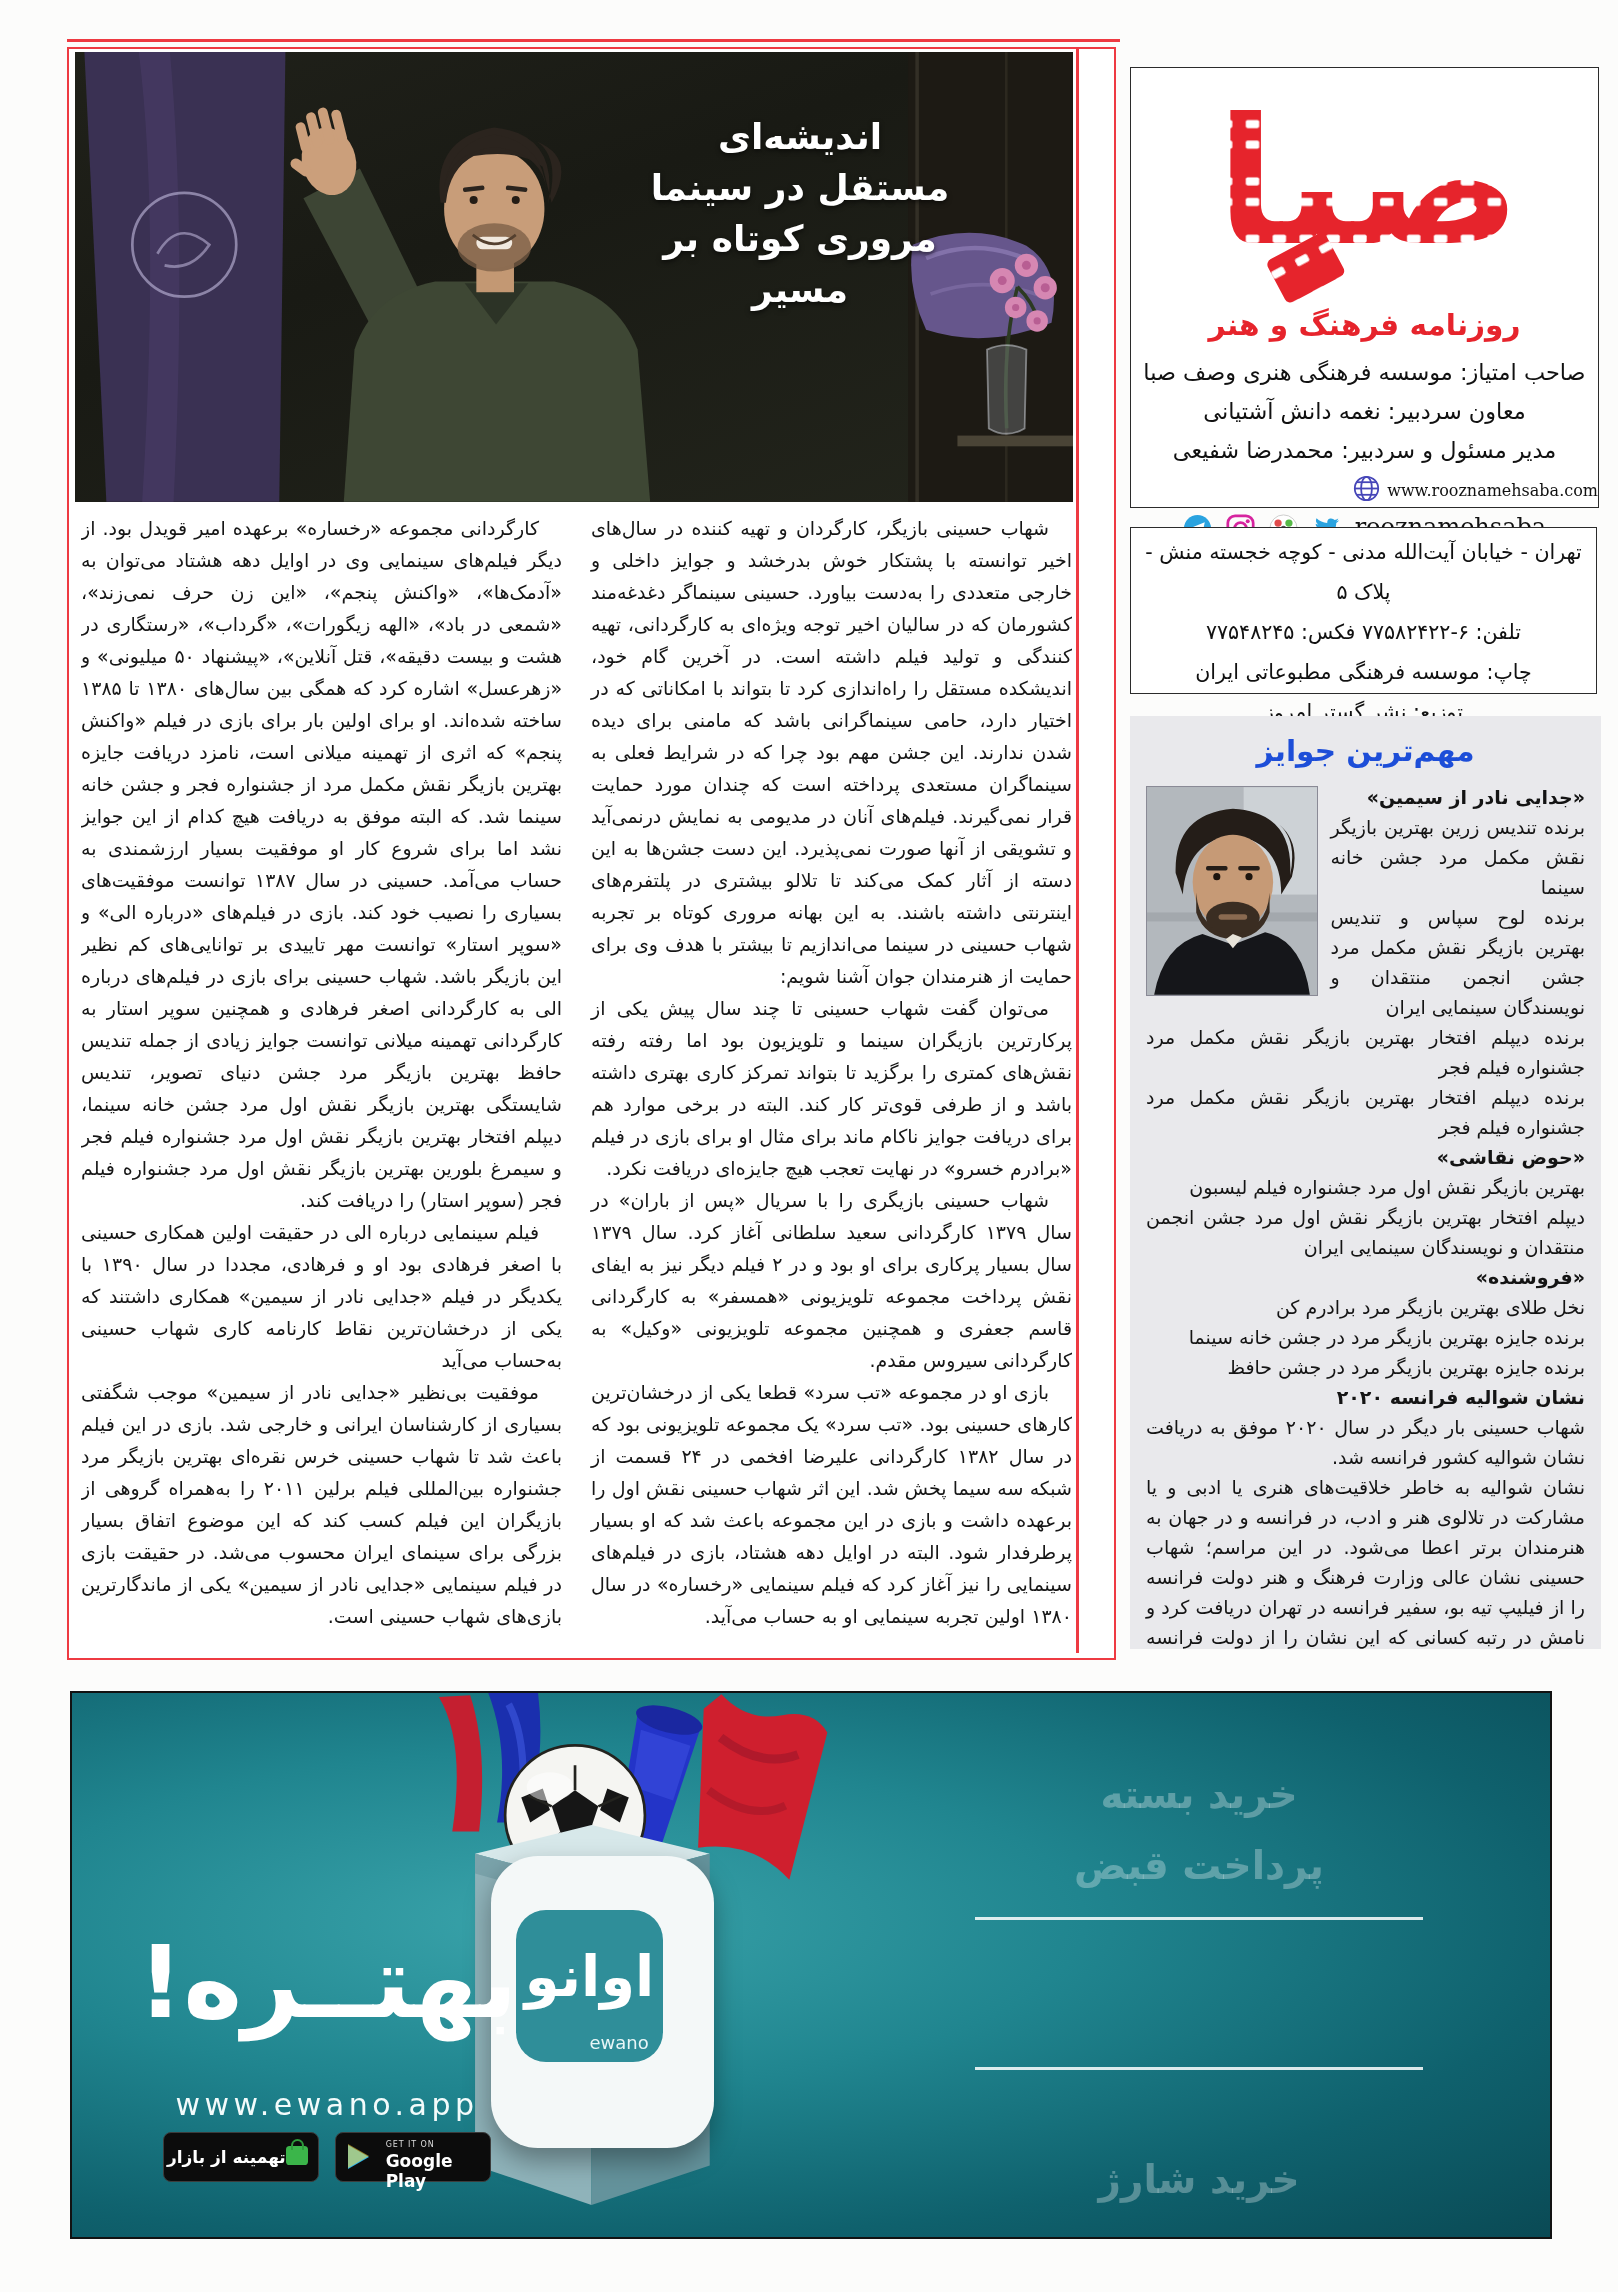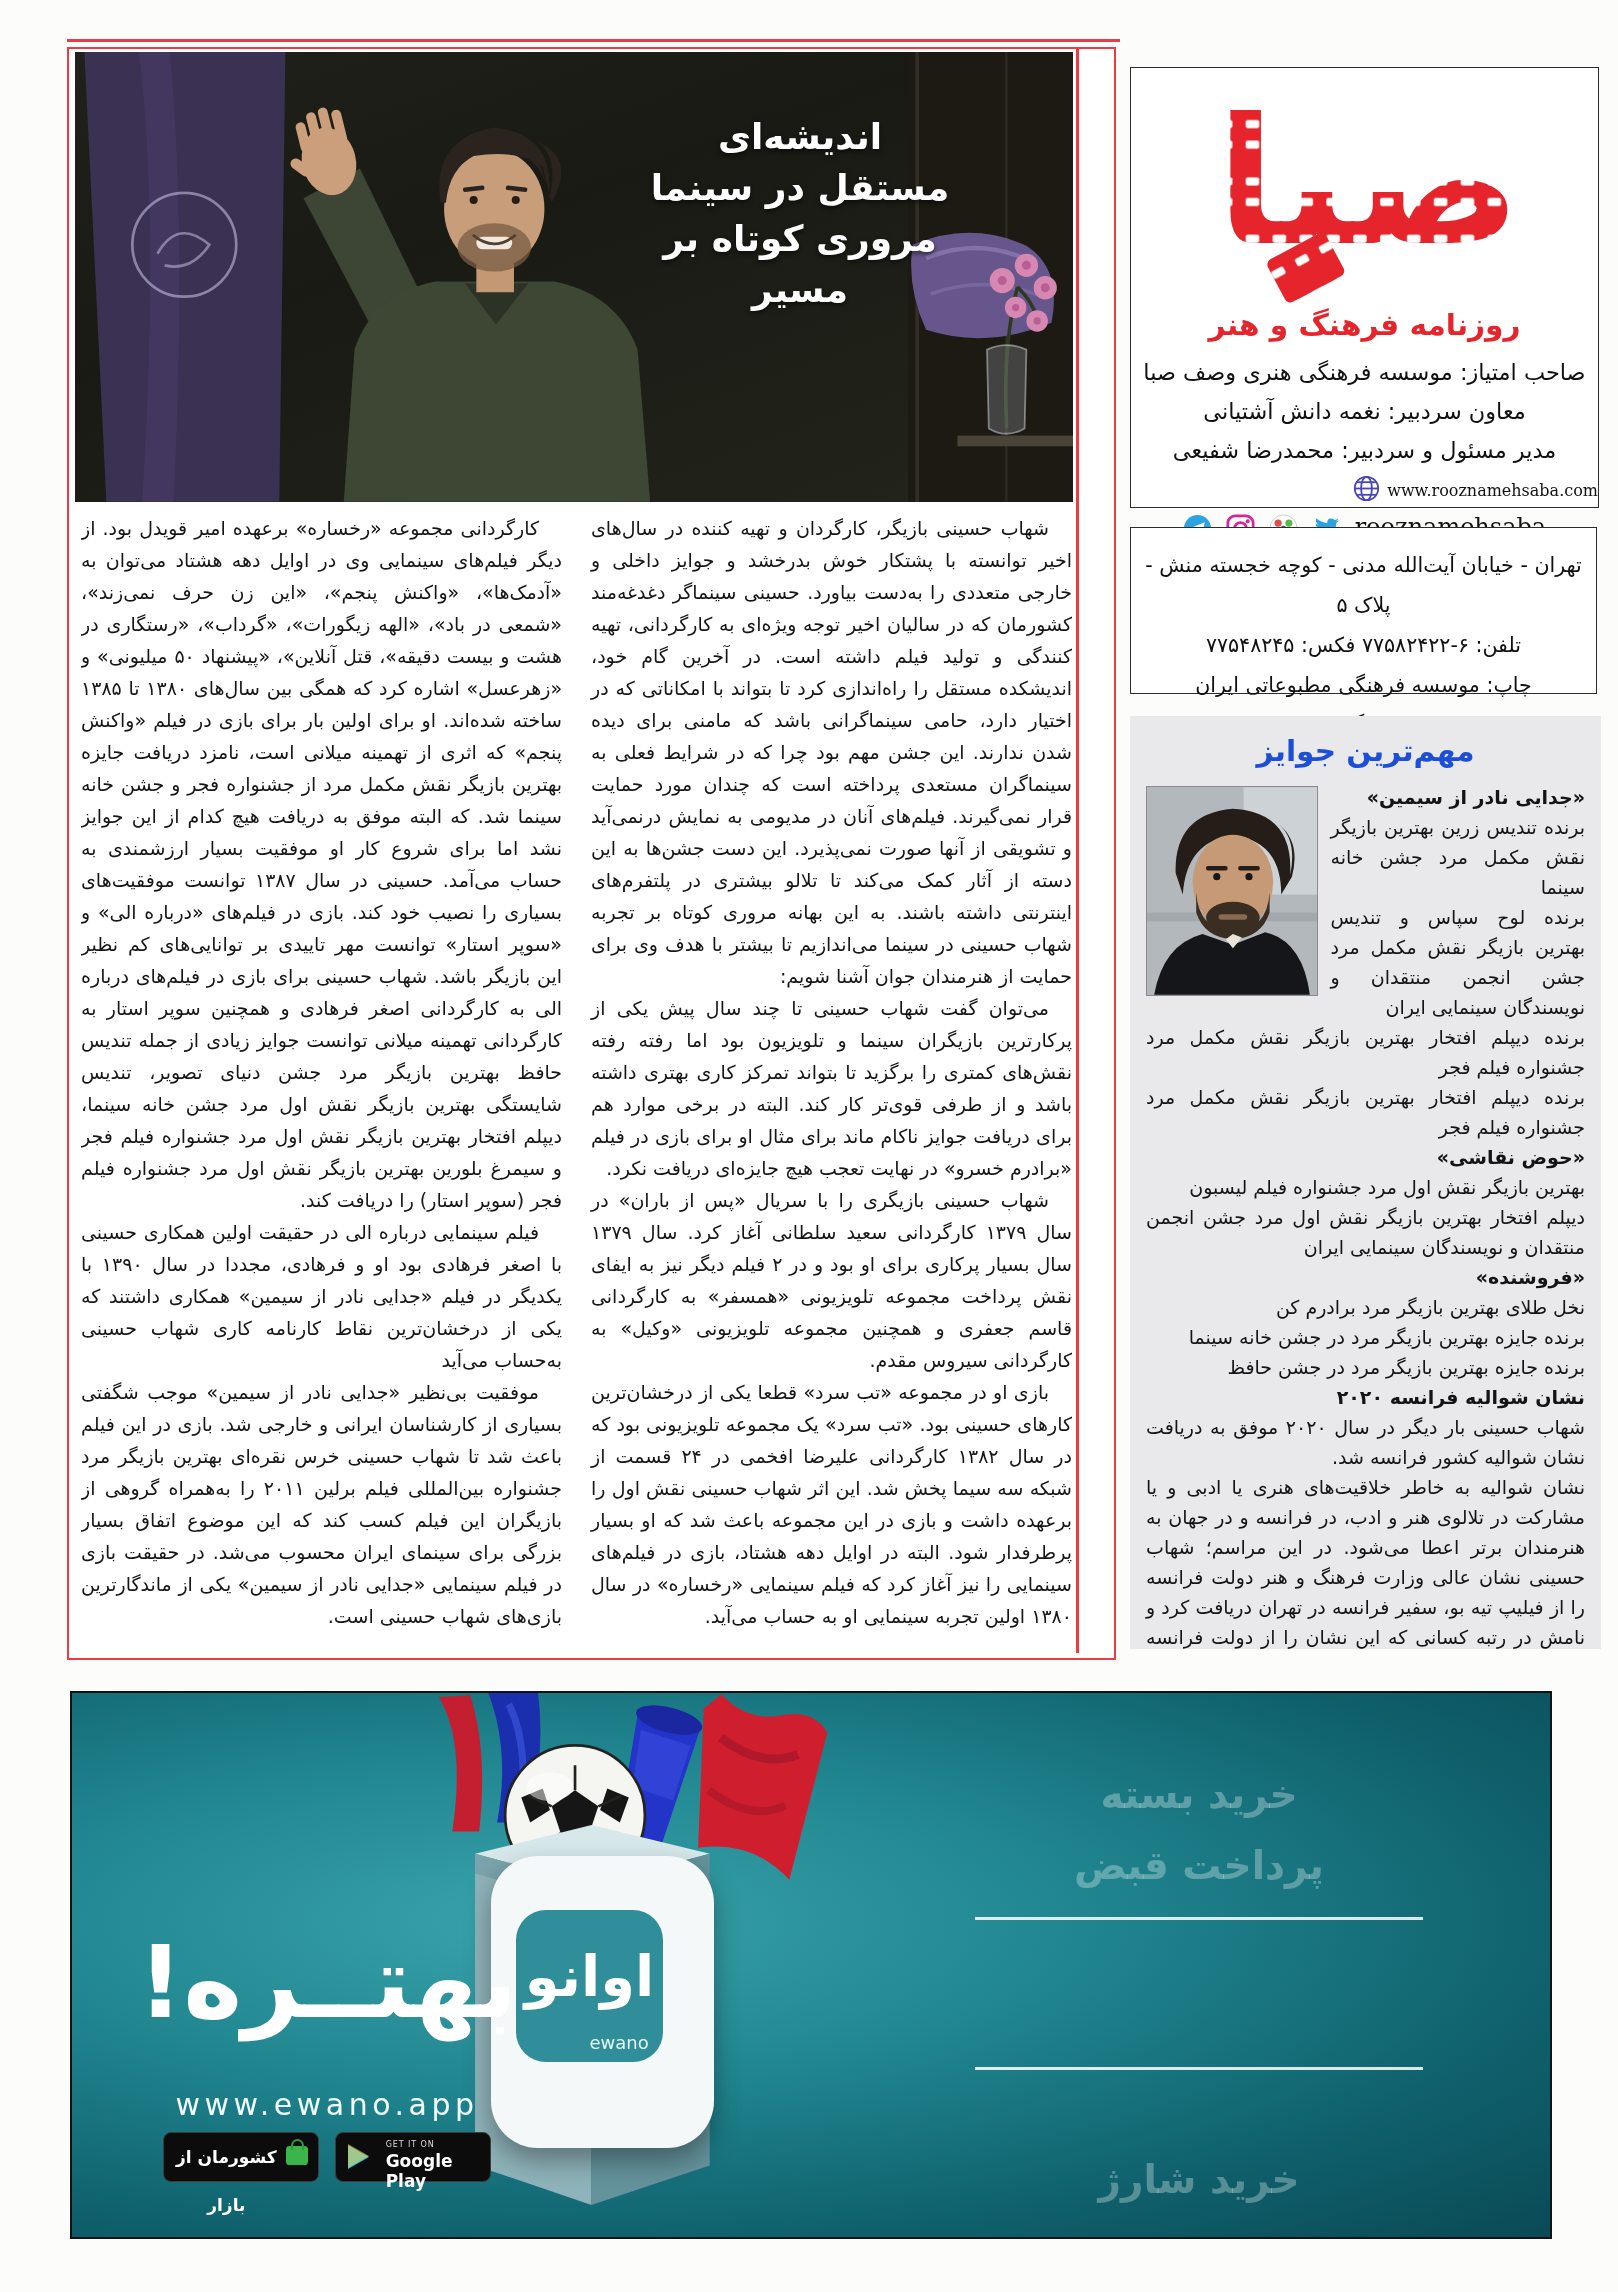--- a/index.html
+++ b/index.html
@@ -32,21 +32,21 @@
         font-weight:bold;font-size:29.6px;}
   .mast-info{position:absolute;top:285px;left:0;width:100%;text-align:center;font-size:22.4px;line-height:39px;color:#111;}
   .web-row{position:absolute;top:407px;left:0;width:100%;text-align:right;direction:ltr;
         font-family:"DejaVu Serif",serif;font-size:16px;color:#111;}
   .web-row .globe{display:inline-block;vertical-align:-6.3px;margin-right:7.2px;}
   .social-row{position:absolute;top:445px;left:0;width:100%;text-align:center;direction:ltr;
         font-family:"DejaVu Serif",serif;font-size:24px;color:#111;}
   .social-row .sico{display:inline-block;vertical-align:-8px;margin-right:6.3px;}
 
   .addr-box{left:1130px;top:527px;width:467px;height:167px;border:1.8px solid #2b2b2b;background:#fff;
-        text-align:center;font-size:20.6px;line-height:40px;color:#111;padding-top:17px;box-sizing:border-box;}
+        text-align:center;font-size:20.6px;line-height:40px;color:#111;padding-top:4px;box-sizing:border-box;}
 
   .awards{left:1130px;top:716px;width:471px;height:933px;background:#e9e9ec;box-sizing:border-box;
         padding:14.3px 16px;overflow:hidden;}
   .awards-title{text-align:center;font-weight:bold;font-size:29.6px;margin:3.6px 0 14.3px 0;color:#1d4ed8;}
   .awards-body{font-size:19px;line-height:30px;text-align:justify;color:#141414;}
   .aw-photo{float:left;width:170px;height:208px;margin:3.6px 12.5px 9px 0;border:0.9px solid #8a8a96;
         background:#b3b8bd;position:relative;overflow:hidden;}
   .aw-head{font-weight:bold;text-align:right;}
   .aw-item{}
 
@@ -326,21 +326,21 @@
       <div class="ad-line" style="top:224px;"></div>
       <div class="ad-line" style="top:374px;"></div>
       <div class="svc" style="top:464px;">خرید شارژ</div>
     </div>
 
     <div class="ad-better">بهتــره!</div>
     <div class="ad-web">www.ewano.app</div>
     <div class="badges">
       <span class="badge">
         <span class="bag"></span>
-        <span class="b-main" style="padding-right:30px;display:block;">کشورمان از بازار</span>
+        <span class="b-main" style="padding-right:30px;display:block;">تهمینه از بازار</span>
       </span>
       <span class="badge">
         <span class="gp-tri"></span>
         <span class="gp-top">GET IT ON</span>
         <span class="gp-main">Google Play</span>
       </span>
     </div>
   </div>
 
 </div>

